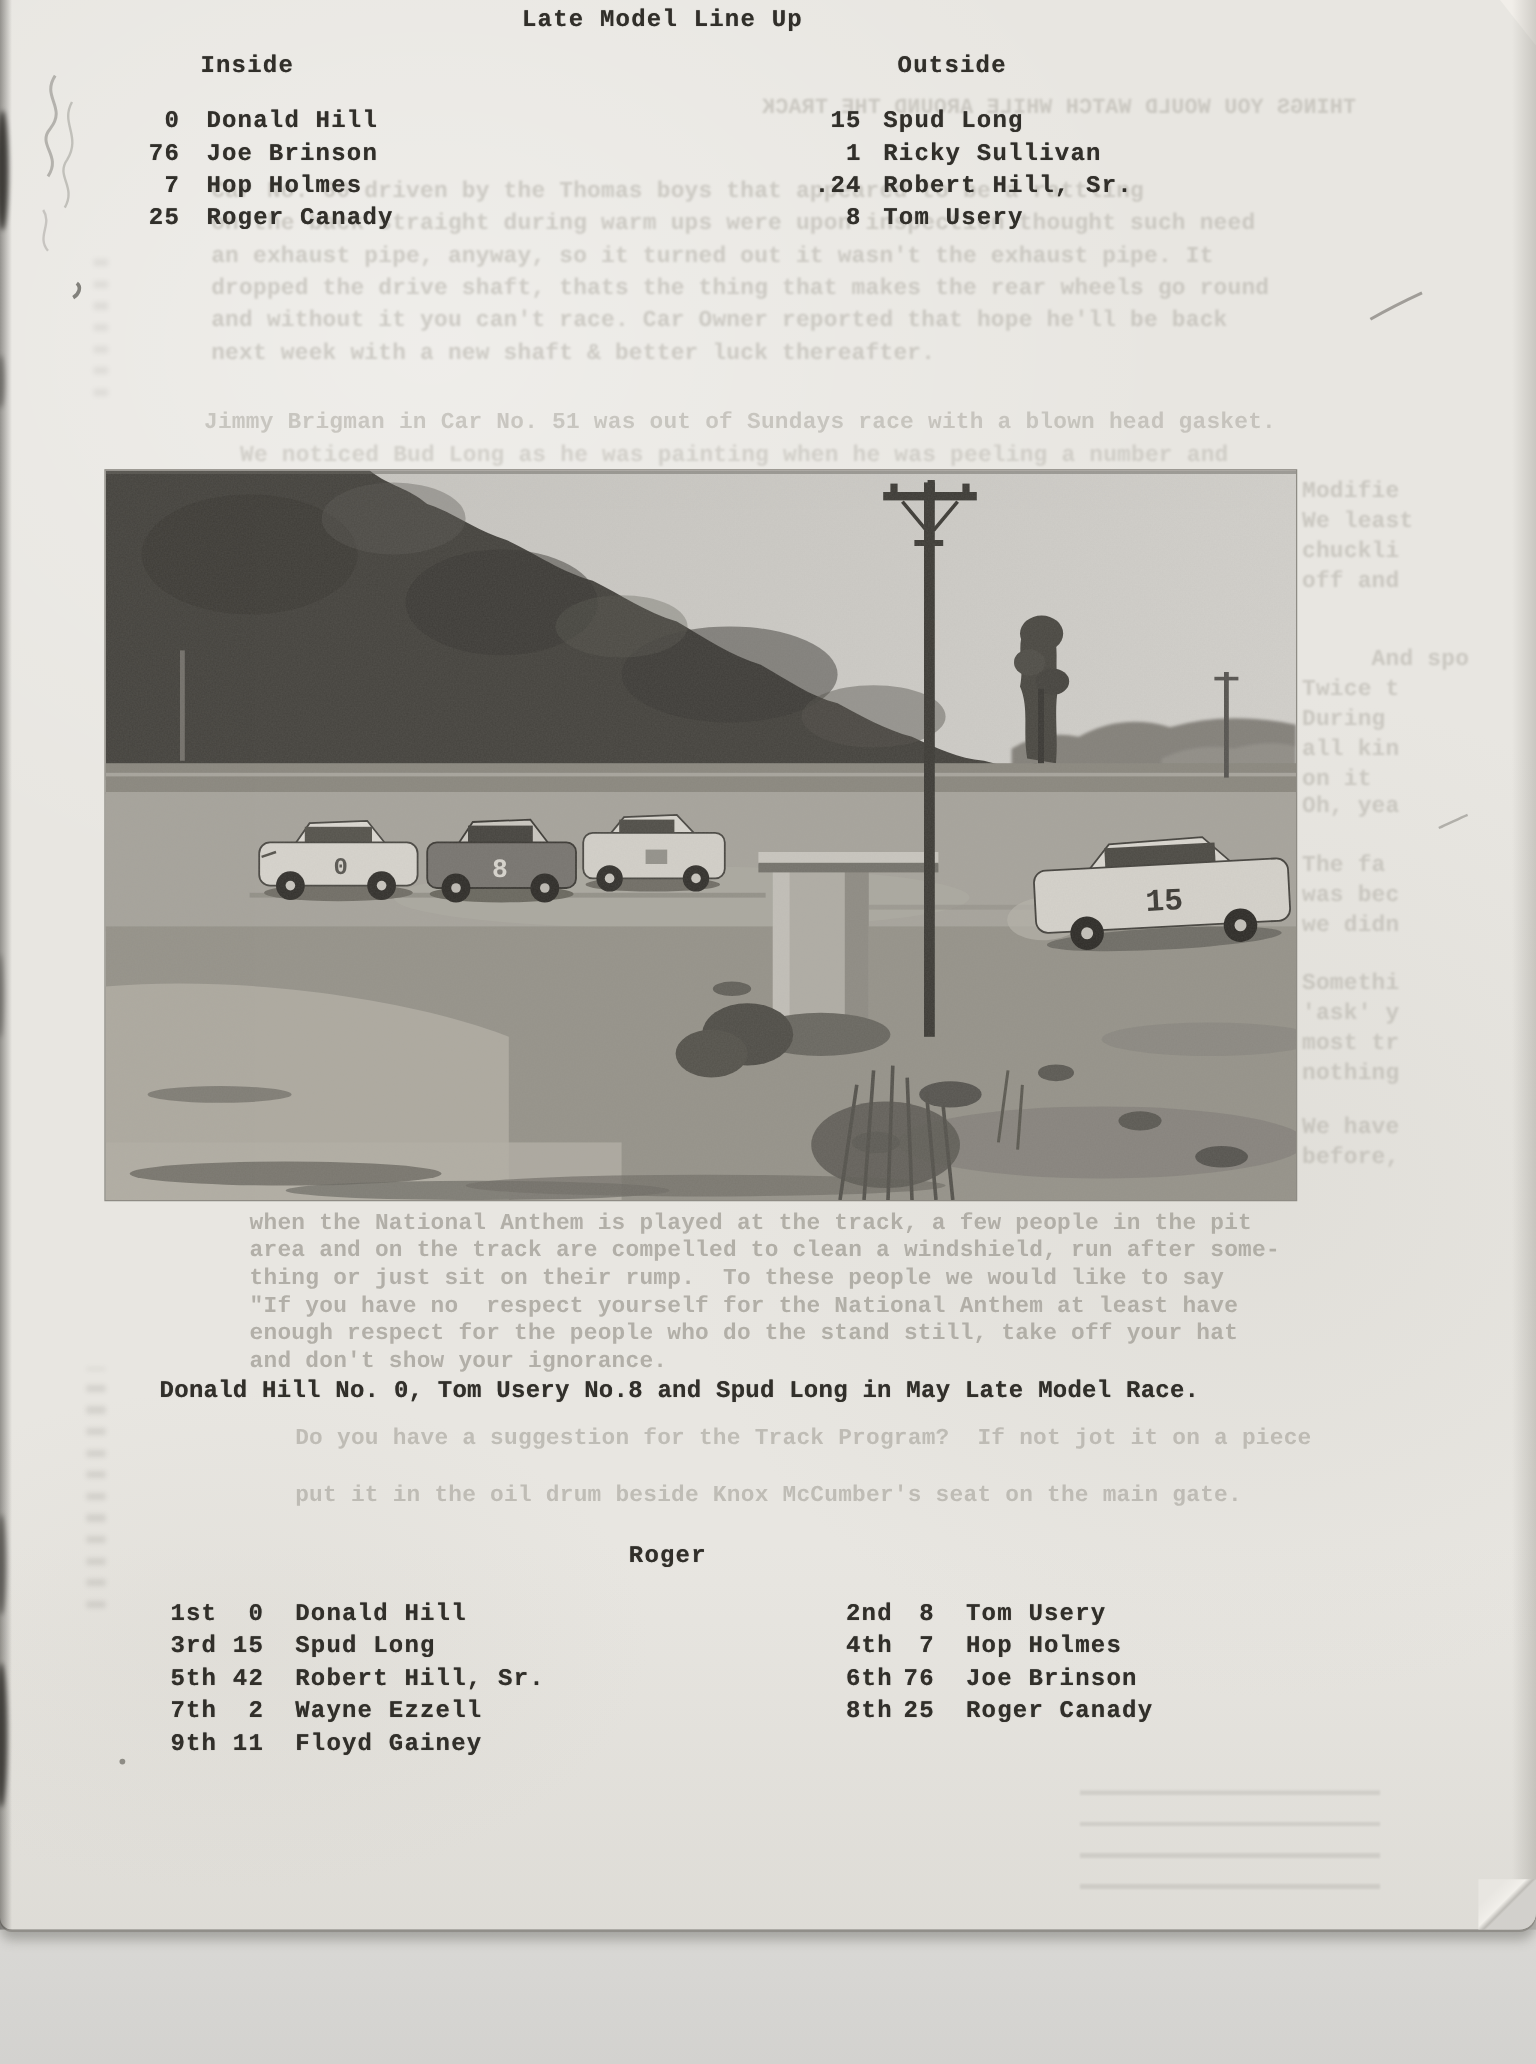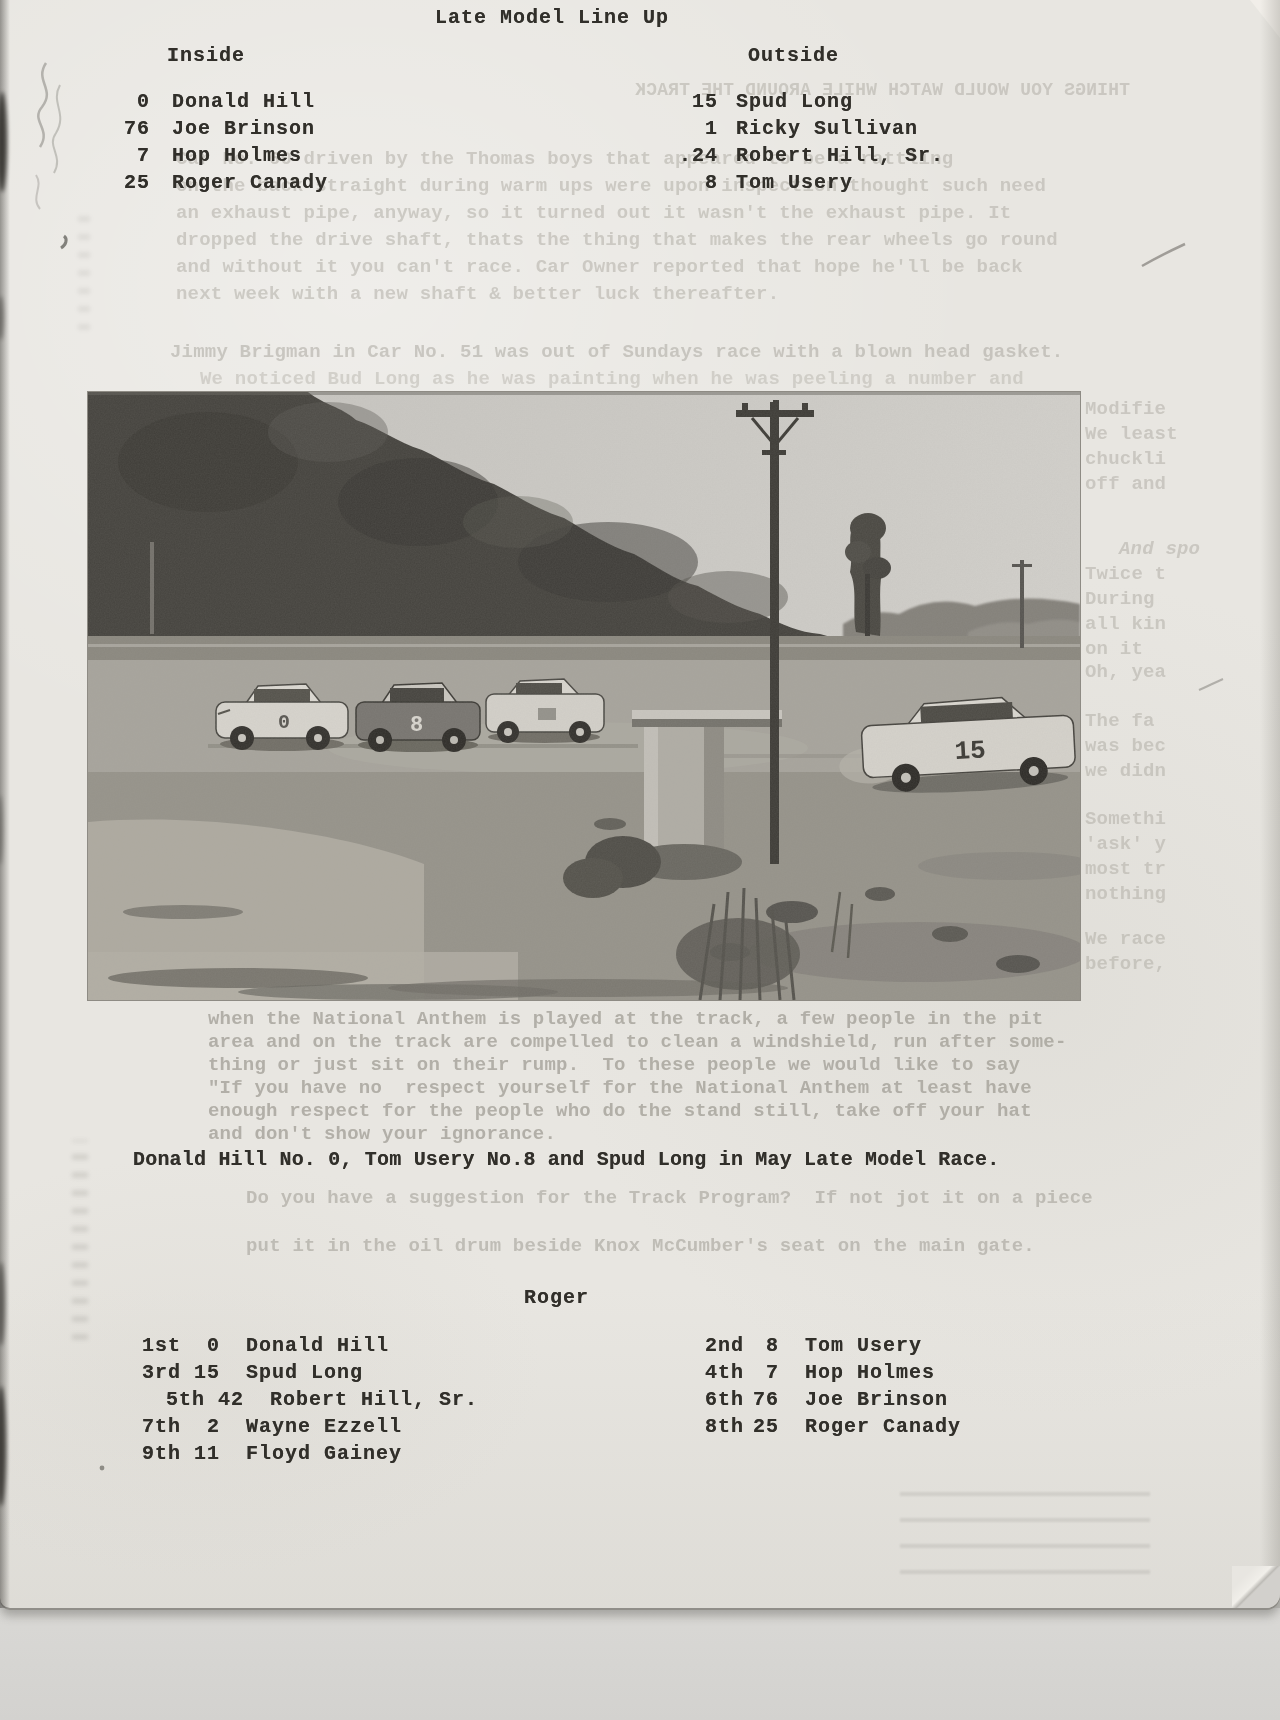--- a/index.html
+++ b/index.html
@@ -59,34 +59,34 @@
     <div class="ghost light" style="left:176px;top:256px;">and without it you can't race. Car Owner reported that hope he'll be back</div>
     <div class="ghost light" style="left:176px;top:283px;">next week with a new shaft &amp; better luck thereafter.</div>
 
     <div class="ghost" style="left:170px;top:341px;opacity:.5;">Jimmy Brigman in Car No. 51 was out of Sundays race with a blown head gasket.</div>
     <div class="ghost light" style="left:200px;top:368px;opacity:.45;">We noticed Bud Long as he was painting when he was peeling a number and</div>
 
     <div class="ghost light" style="left:1085px;top:398px;">Modifie</div>
     <div class="ghost light" style="left:1085px;top:423px;">We least</div>
     <div class="ghost light" style="left:1085px;top:448px;">chuckli</div>
     <div class="ghost light" style="left:1085px;top:473px;">off and</div>
-    <div class="ghost light" style="left:1119px;top:538px;font-style:italic;">And spo</div>
+    <div class="ghost light" style="left:1143px;top:538px;">And spo</div>
     <div class="ghost light" style="left:1085px;top:563px;">Twice t</div>
     <div class="ghost light" style="left:1085px;top:588px;">During</div>
     <div class="ghost light" style="left:1085px;top:613px;">all kin</div>
     <div class="ghost light" style="left:1085px;top:638px;">on it</div>
     <div class="ghost light" style="left:1085px;top:661px;">Oh, yea</div>
     <div class="ghost light" style="left:1085px;top:710px;">The fa</div>
     <div class="ghost light" style="left:1085px;top:735px;">was bec</div>
     <div class="ghost light" style="left:1085px;top:760px;">we didn</div>
     <div class="ghost light" style="left:1085px;top:808px;">Somethi</div>
     <div class="ghost light" style="left:1085px;top:833px;">'ask' y</div>
     <div class="ghost light" style="left:1085px;top:858px;">most tr</div>
     <div class="ghost light" style="left:1085px;top:883px;">nothing</div>
-    <div class="ghost light" style="left:1085px;top:928px;">We race</div>
+    <div class="ghost light" style="left:1085px;top:928px;">We have</div>
     <div class="ghost light" style="left:1085px;top:953px;">before,</div>
 
     <div class="ghost" style="left:208px;top:1008px;line-height:23px;opacity:.8;filter:blur(.4px);">when the National Anthem is played at the track, a few people in the pit</div>
     <div class="ghost" style="left:208px;top:1031px;line-height:23px;opacity:.8;filter:blur(.4px);">area and on the track are compelled to clean a windshield, run after some-</div>
     <div class="ghost" style="left:208px;top:1054px;line-height:23px;opacity:.8;filter:blur(.4px);">thing or just sit on their rump.  To these people we would like to say</div>
     <div class="ghost" style="left:208px;top:1077px;line-height:23px;opacity:.8;filter:blur(.4px);">"If you have no  respect yourself for the National Anthem at least have</div>
     <div class="ghost" style="left:208px;top:1100px;line-height:23px;opacity:.8;filter:blur(.4px);">enough respect for the people who do the stand still, take off your hat</div>
     <div class="ghost" style="left:208px;top:1123px;line-height:23px;opacity:.8;filter:blur(.4px);">and don't show your ignorance.</div>
 
     <div class="ghost" style="left:246px;top:1186px;line-height:24px;opacity:.6;">Do you have a suggestion for the Track Program?  If not jot it on a piece</div>
@@ -300,21 +300,21 @@
       <span style="width:44px;">1st</span>
       <span class="num" style="width:34px;">0</span>
       <span style="margin-left:26px;">Donald Hill</span>
     </div>
     <div class="row t" style="left:142px;top:1359px;">
       <span style="width:44px;">3rd</span>
       <span class="num" style="width:34px;">15</span>
       <span style="margin-left:26px;">Spud Long</span>
     </div>
     <div class="row t" style="left:142px;top:1386px;">
-      <span style="width:44px;margin-left:24px;">5th</span>
+      <span style="width:44px;">5th</span>
       <span class="num" style="width:34px;">42</span>
       <span style="margin-left:26px;">Robert Hill, Sr.</span>
     </div>
     <div class="row t" style="left:142px;top:1413px;">
       <span style="width:44px;">7th</span>
       <span class="num" style="width:34px;">2</span>
       <span style="margin-left:26px;">Wayne Ezzell</span>
     </div>
     <div class="row t" style="left:142px;top:1440px;">
       <span style="width:44px;">9th</span>

